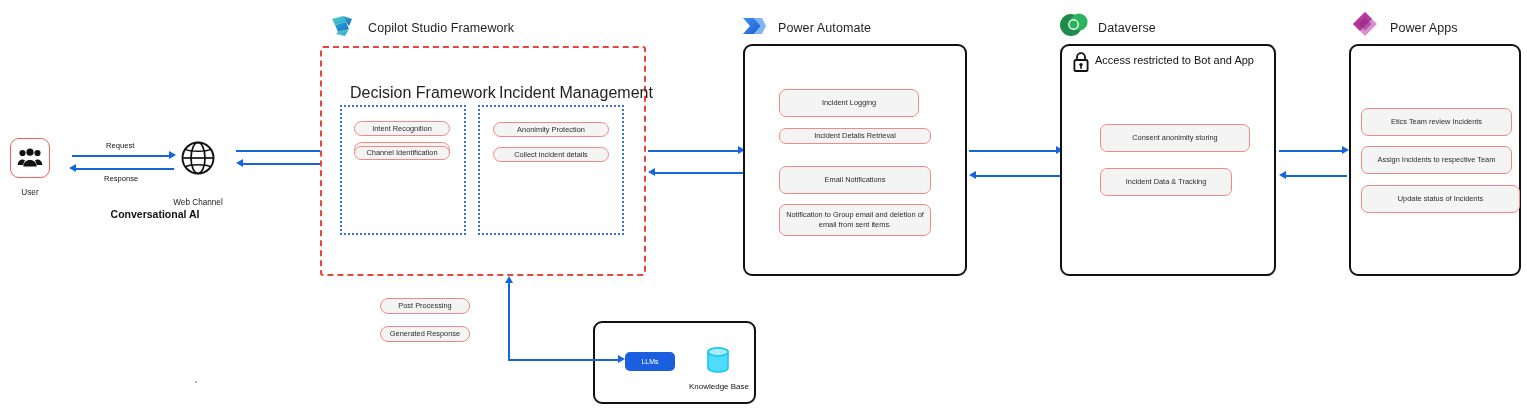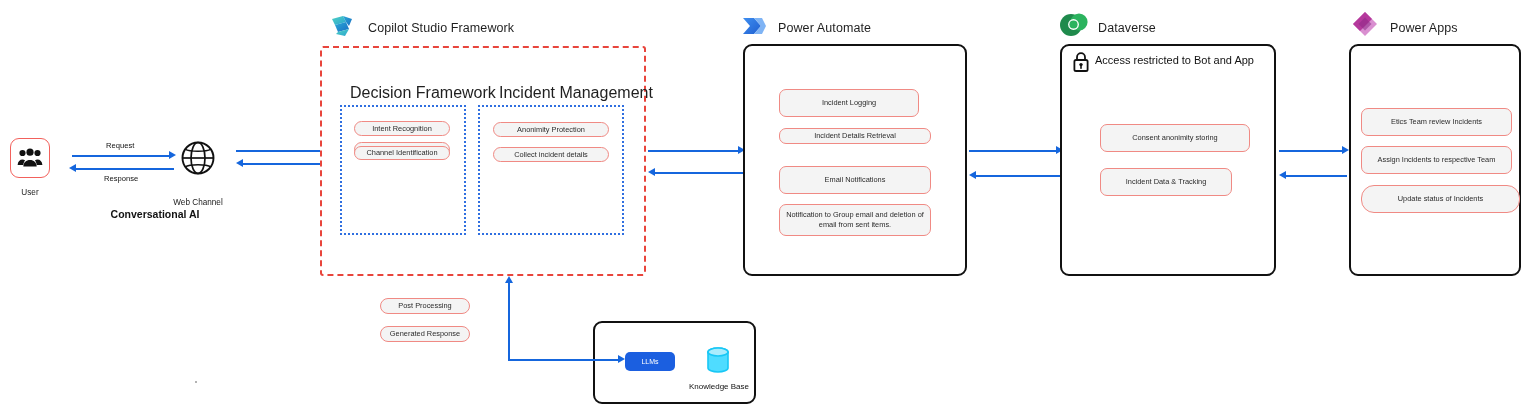--- a/index.html
+++ b/index.html
@@ -197,21 +197,21 @@
       <path d="M10 21 L22 9 L27 14 L15 26 Z" fill="#d munsell" opacity="0"></path>
       <path d="M8.5 14 L15 7.5 L21.5 14 L15 20.5 Z" fill="#8c2a86" opacity=".55"></path>
     </svg>
   </div>
   <div class="abs sec-title" style="left:1390px;top:21px;">Power Apps</div>
 
   <div class="abs box-solid" style="left:1349px;top:44px;width:172px;height:232px;"></div>
 
   <div class="abs pill tall" style="left:1361px;top:146px;width:151px;height:28px;">Assign Incidents to respective Team</div>
   <div class="abs pill tall" style="left:1361px;top:108px;width:151px;height:28px;">Etics Team review Incidents</div>
-  <div class="abs pill tall" style="left:1361px;top:185px;width:159px;height:28px;border-radius:13px;">Update status of Incidents</div>
+  <div class="abs pill tall" style="left:1361px;top:185px;width:159px;height:28px;">Update status of Incidents</div>
 
   <div class="abs box-solid" style="left:593px;top:321px;width:163px;height:83px;"></div>
 
   <div class="abs llm" style="left:625px;top:352px;width:50px;height:19px;">LLMs</div>
 
   <div class="abs" style="left:705px;top:346px;">
     <svg width="26" height="30" viewBox="0 0 26 30">
       <ellipse cx="13" cy="6" rx="10" ry="4" fill="#9fe9fd" stroke="#18c7f5" stroke-width="1.6"></ellipse>
       <path d="M3 6 V22 A10 4 0 0 0 23 22 V6" fill="#4fdcff" stroke="#18c7f5" stroke-width="1.6"></path>
       <ellipse cx="13" cy="6" rx="10" ry="4" fill="#a9ecfd" stroke="#18c7f5" stroke-width="1.6"></ellipse>

